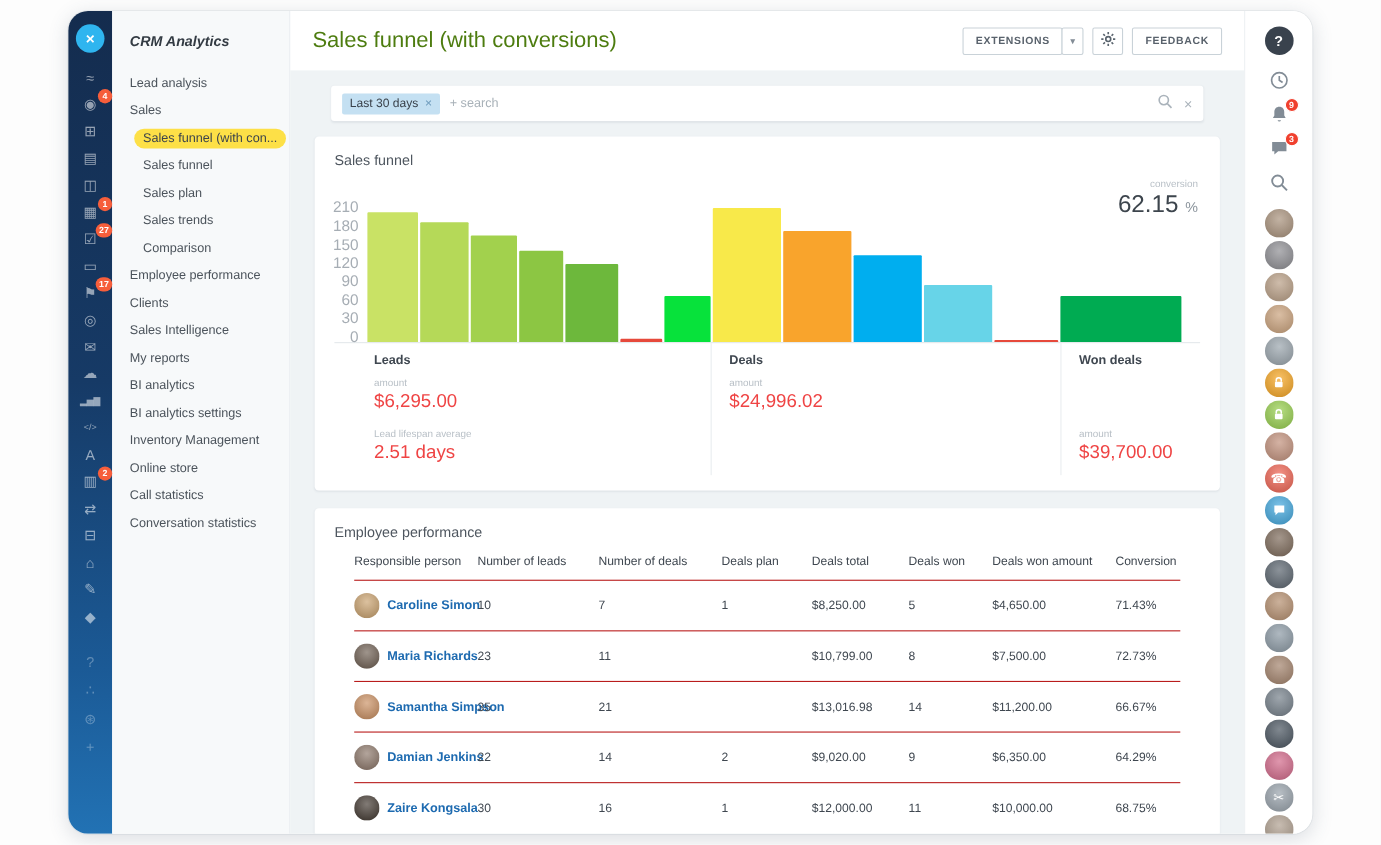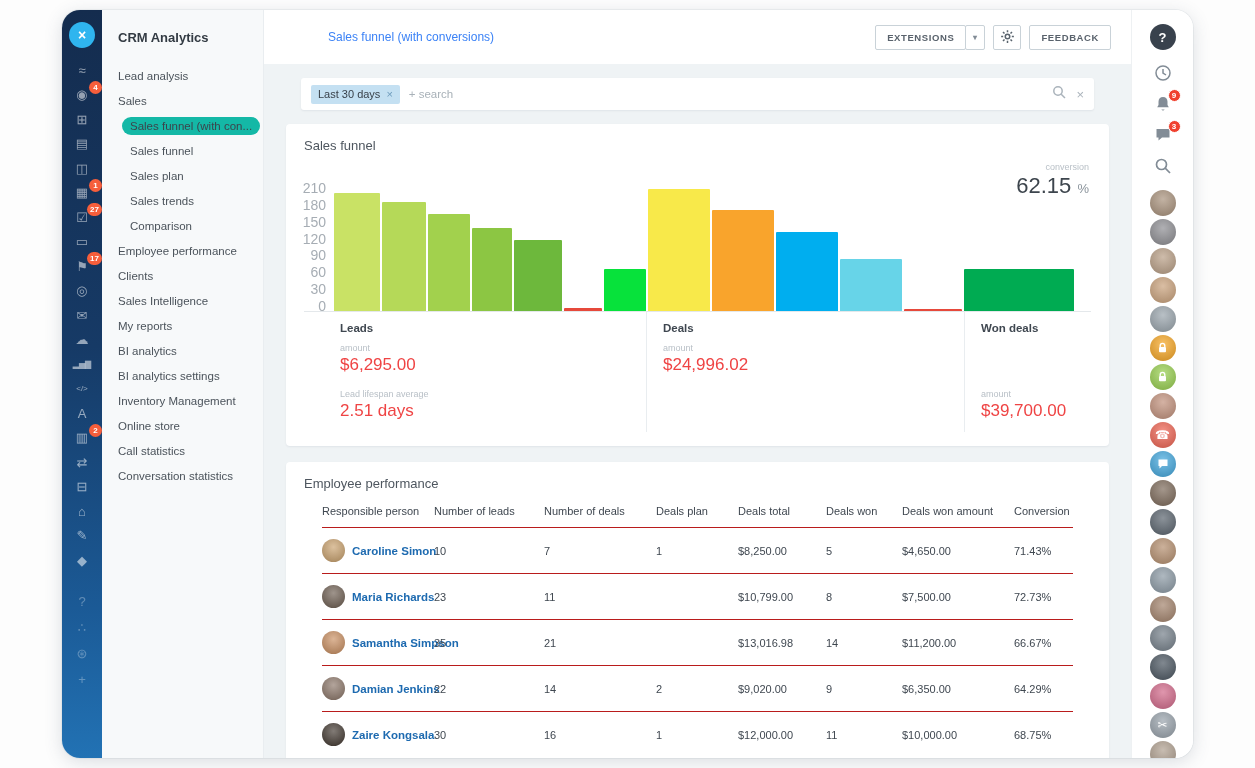--- a/index.html
+++ b/index.html
@@ -20,29 +20,29 @@
   .rail-icon { position:relative; width:24px; height:24.5px; display:flex; align-items:center; justify-content:center;
                color:rgba(255,255,255,.55); font-size:13px; cursor:pointer; }
   .rail-badge { position:absolute; top:-2px; right:-8px; min-width:13px; height:13px; padding:0 3px;
                 border-radius:7px; background:#f65e3b; color:#fff; font-size:8px; font-weight:bold;
                 display:flex; align-items:center; justify-content:center; }
   .rail-bottom { margin-top:auto; display:flex; flex-direction:column; align-items:center; }
   .rail-bottom .rail-icon { opacity:.55; height:26px; }
 
   
   .sidebar { width:162px; flex:0 0 162px; background:#f7f9fa; border-right:1px solid #e9edf0; padding:20px 0 0 16px; overflow:hidden; }
-  .sidebar-title { font-size:13px; font-weight:bold; color:#333b43; margin-bottom:18px; }
+  .sidebar-title { font-size:13px; font-weight:bold; color:#333b43; margin-bottom:18px;font-style:italic; }
   .side-item { font-size:11.5px; color:#4b535b; padding:6.5px 0; white-space:nowrap; cursor:pointer; }
   .side-item.lvl1 { padding-left:12px; }
-  .side-item .pill { background:#14b8a6; border-radius:10px; padding:3px 8px; margin-left:-8px; color:#3c444c; }
+  .side-item .pill { background:#fde047; border-radius:10px; padding:3px 8px; margin-left:-8px; color:#3c444c; }
 
   
   .main { flex:1; display:flex; flex-direction:column; background:#eff3f5; min-width:0; }
   .main-header { height:54px; background:#fff; display:flex; align-items:center; padding:0 20px; flex-shrink:0; }
-  .page-title { flex:1; font-size:12px; color:#3b82f6;margin-left:44px; }
+  .page-title { flex:1; font-size:20px; color:#4d7c0f; }
   .header-actions { display:flex; align-items:flex-end; }
   .btn { height:25px; border:1px solid #c9d2d8; background:#fff; border-radius:2px; font-family:inherit;
          font-size:9.5px; font-weight:bold; letter-spacing:.6px; color:#59626c; padding:0 11px; cursor:pointer;
          display:flex; align-items:center; justify-content:center; }
   .btn-caret { width:20px; padding:0; margin-left:-1px; font-size:8px; color:#828c96; }
   .btn-gear  { width:28px; padding:0; margin-left:8px; }
   .btn-feedback { margin-left:8px; }
 
   .content { flex:1; padding:14px 22px 0 22px; overflow:hidden; }
 

